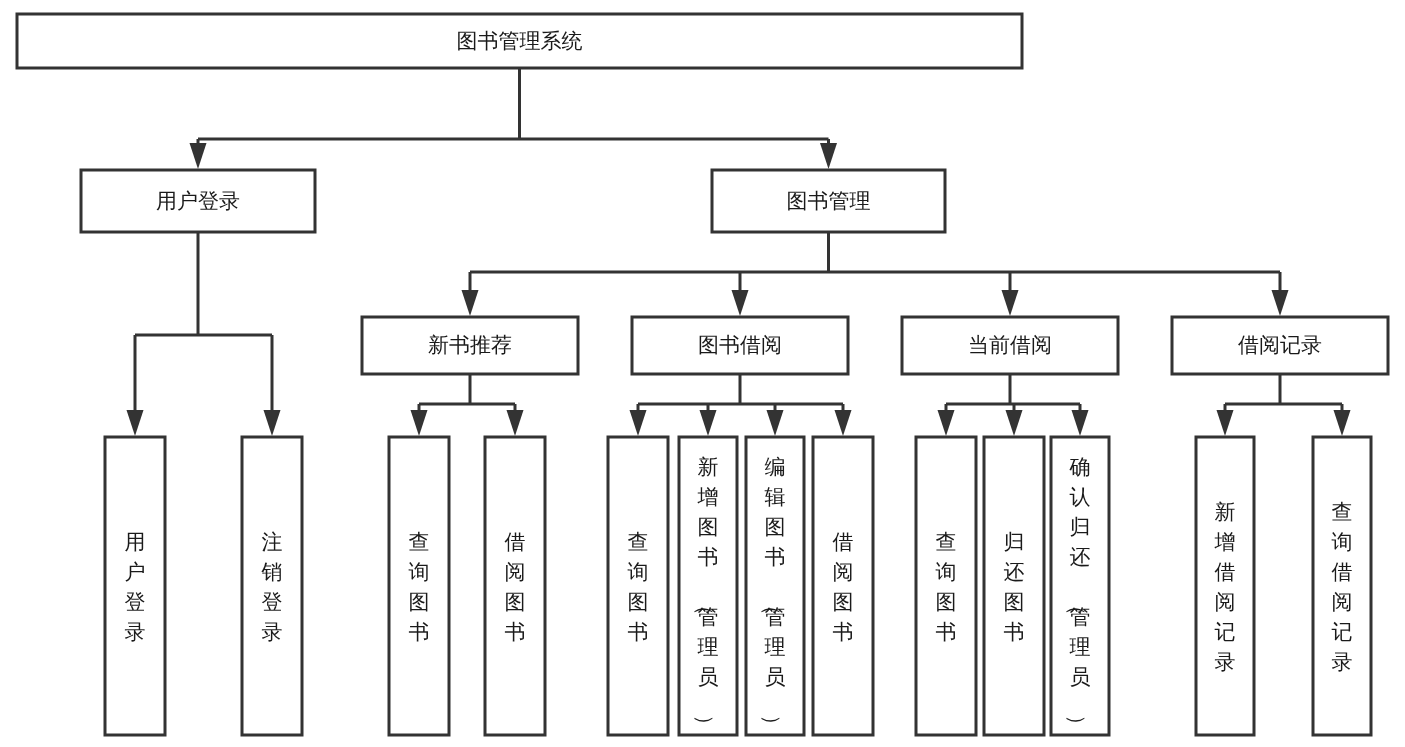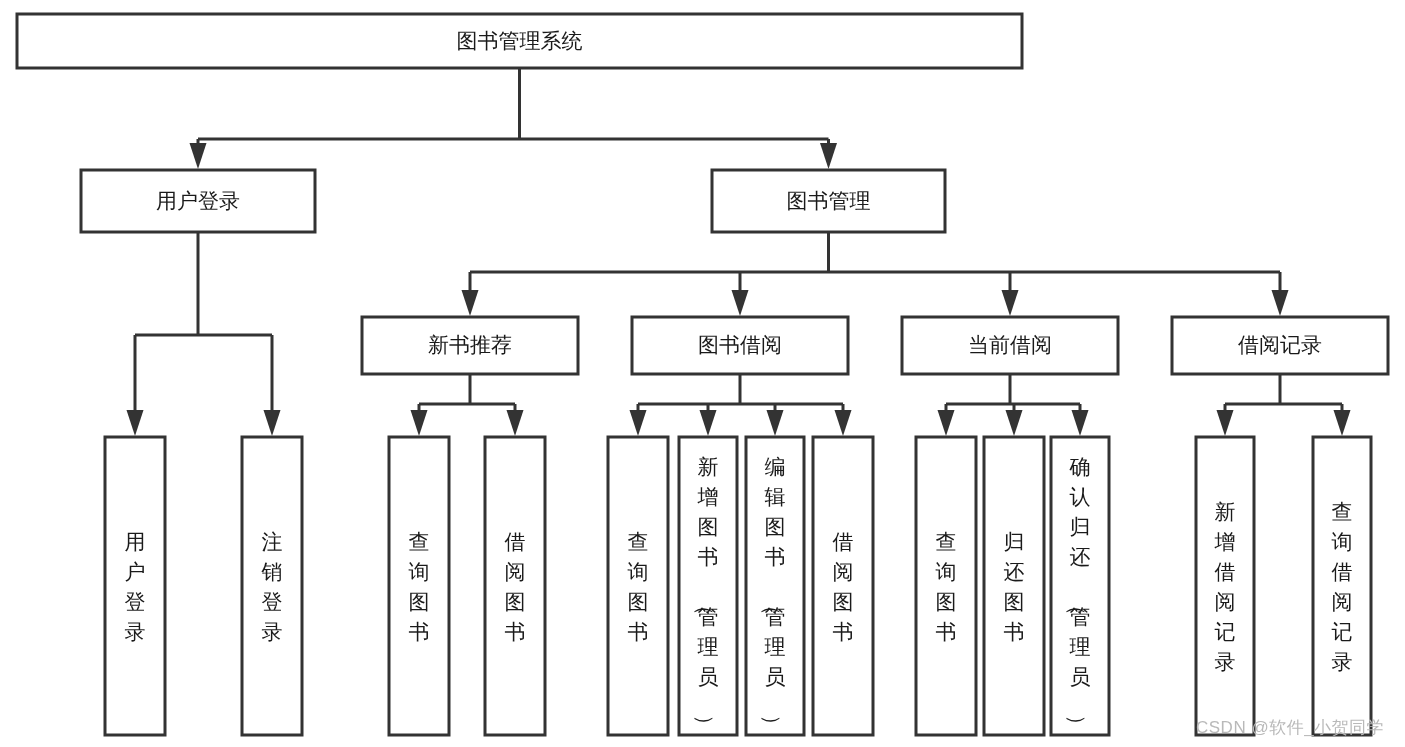--- a/index.html
+++ b/index.html
@@ -214,14 +214,13 @@
         <g>
           <rect x="1196" y="437" width="58" height="298" class="node-box"></rect>
           <text x="1225" y="519.4" class="node-label-v"><tspan x="1225" dy="0">新</tspan><tspan x="1225" dy="30">增</tspan><tspan x="1225" dy="30">借</tspan><tspan x="1225" dy="30">阅</tspan><tspan x="1225" dy="30">记</tspan><tspan x="1225" dy="30">录</tspan></text>
         </g>
         <g>
           <rect x="1313" y="437" width="58" height="298" class="node-box"></rect>
           <text x="1342" y="519.4" class="node-label-v"><tspan x="1342" dy="0">查</tspan><tspan x="1342" dy="30">询</tspan><tspan x="1342" dy="30">借</tspan><tspan x="1342" dy="30">阅</tspan><tspan x="1342" dy="30">记</tspan><tspan x="1342" dy="30">录</tspan></text>
         </g>
       </g>
   </svg>
-  <div class="watermark-text" style="left: 1196px; top: 716px;">CSDN @软件_小贺同学</div>
 </div>
 
 </body></html>

